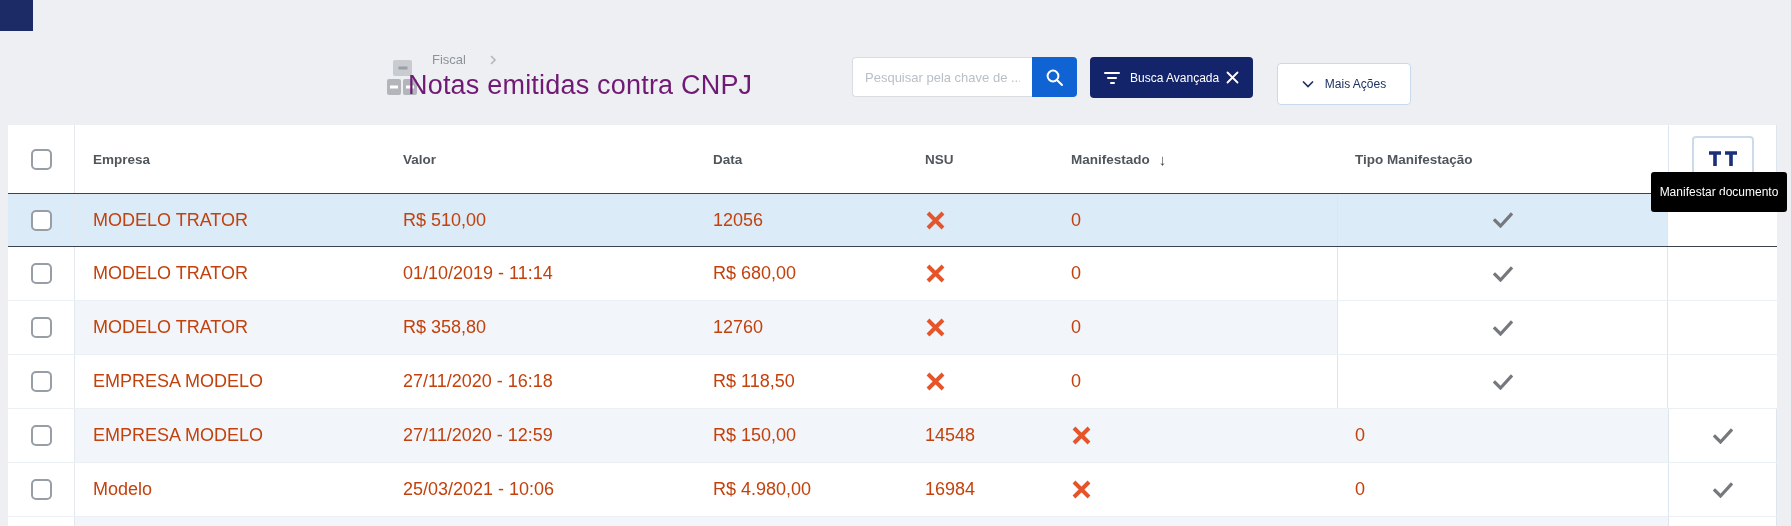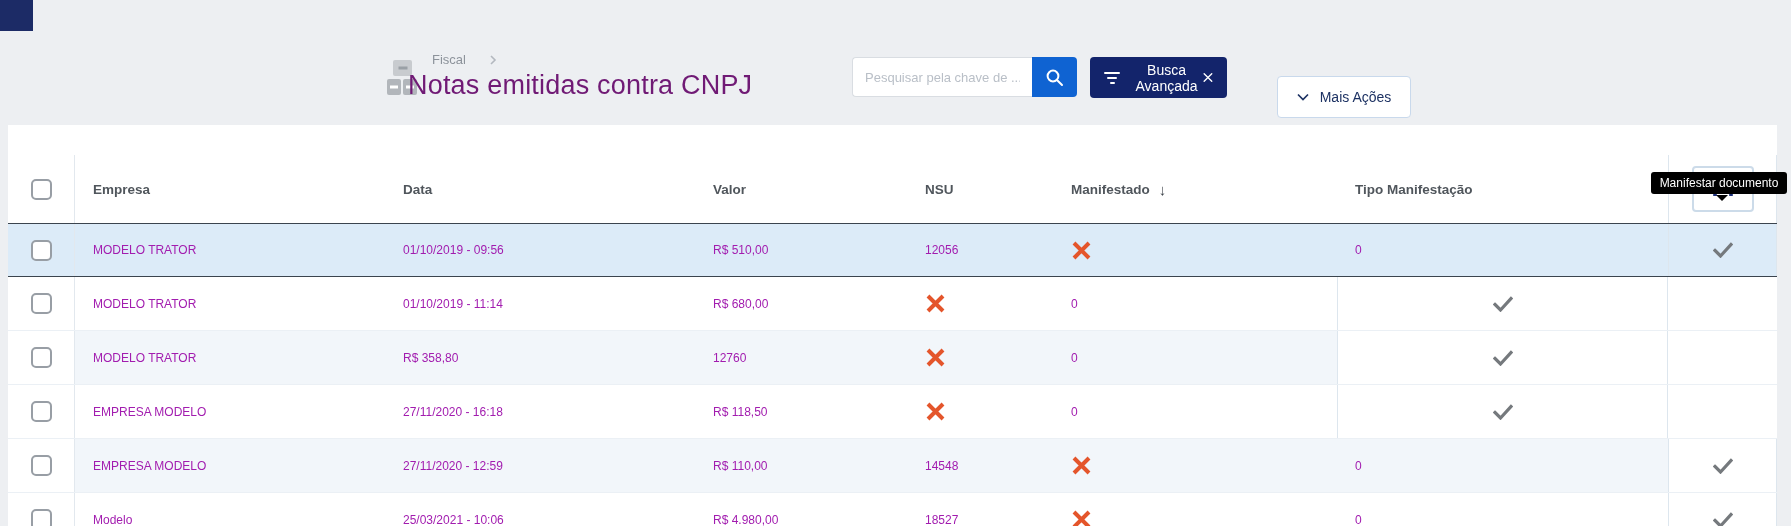--- a/index.html
+++ b/index.html
@@ -24,56 +24,56 @@
   .breadcrumb{position:absolute;left:432px;top:52px;display:flex;align-items:center;gap:23px;font-size:13px;color:#8d939b;}
   .page-title{position:absolute;left:408px;top:70px;font-size:27px;font-weight:400;color:#701a75;letter-spacing:.2px;}
 
   
   .search-input{position:absolute;left:852px;top:57px;width:180px;height:40px;box-sizing:border-box;
     border:1px solid #d9dde2;border-right:none;border-radius:4px 0 0 4px;background:#fff;
     padding:0 12px;font-size:13px;color:#444;font-family:"Liberation Sans",sans-serif;outline:none;}
   .search-input::placeholder{color:#b9bfc7;}
   .search-btn{position:absolute;left:1032px;top:57px;width:45px;height:40px;background:#0f63d2;border:none;
     border-radius:0 4px 4px 0;display:flex;align-items:center;justify-content:center;cursor:pointer;}
-  .adv-btn{position:absolute;left:1090px;top:57px;width:137px;height:41px;box-sizing:border-box;background:#13246b;
+  .adv-btn{position:absolute;left:1090px;top:57px;width:163px;height:41px;box-sizing:border-box;background:#13246b;
     border:none;border-radius:4px;display:flex;align-items:center;justify-content:space-between;
-    padding:8px 14px;color:#ffffff;font-size:14px;cursor:pointer;font-family:"Liberation Sans",sans-serif;}
+    padding:8px 14px;color:#ffffff;font-size:12px;cursor:pointer;font-family:"Liberation Sans",sans-serif;}
   .adv-left{display:flex;align-items:center;gap:10px;}
   .filter-icon{display:flex;flex-direction:column;align-items:center;gap:3px;}
   .filter-icon i{display:block;height:2px;background:#fff;border-radius:1px;}
   .filter-icon i:nth-child(1){width:16px;}
   .filter-icon i:nth-child(2){width:10px;}
   .filter-icon i:nth-child(3){width:5px;}
-  .more-btn{position:absolute;left:1277px;top:76px;width:134px;height:42px;box-sizing:border-box;background:#fff;
+  .more-btn{position:absolute;left:1277px;top:63px;width:134px;height:42px;box-sizing:border-box;background:#fff;
     border:1px solid #c9d9ec;border-radius:4px;display:flex;align-items:center;justify-content:center;gap:11px;
-    color:#1d3263;font-size:14px;cursor:pointer;font-family:"Liberation Sans",sans-serif;}
+    color:#1d3263;font-size:12px;cursor:pointer;font-family:"Liberation Sans",sans-serif;}
 
   
   .table{position:absolute;left:8px;top:125px;width:1769px;height:401px;background:#ffffff;}
   .trow{display:grid;grid-template-columns:67px 310px 310px 212px 146px 284px 331px 109px;height:54px;box-sizing:border-box;}
-  .thead{height:68px;margin-top:30px;}
+  .thead{height:68px;}
   .cell{display:flex;align-items:center;overflow:hidden;}
-  .main{padding-left:18px;font-size:12px;color:#a21caf;}
+  .main{padding-left:18px;font-size:18px;color:#c2410c;}
   .thead .main{font-size:13.5px;font-weight:700;color:#50565c;gap:9px;}
   .cb-cell{justify-content:center;border-right:1px solid #e2e8ee;}
   .action-cell{justify-content:center;border-left:1px solid #dde6ee;border-right:1px solid #dde6ee;}
   .body-row{border-bottom:1px solid #ebf0f5;}
   .body-row .action-cell{background:#ffffff;}
   .trow.alt .main{background:#f2f6fa;}
   .trow.selected{border-top:1px solid #3b444e;border-bottom:1px solid #3b444e;}
   .trow.selected .main,.trow.selected .cb-cell,.trow.selected .action-cell{background:#dcebf8;}
   .partial{height:13px;border-bottom:none;}
   .checkbox{width:21px;height:21px;box-sizing:border-box;border:2px solid #989ea5;border-radius:5px;background:#fff;cursor:pointer;}
   .sort-arrow{font-size:15px;color:#40464d;font-weight:400;}
   .col-action-btn{width:62px;height:46px;box-sizing:border-box;background:#fff;border:2px solid #ccdbe9;border-radius:4px;
     display:flex;align-items:center;justify-content:center;cursor:pointer;}
   .x-wrap,.check-wrap{display:flex;align-items:center;cursor:pointer;}
 
   
-  .tooltip{position:absolute;left:1651px;top:172px;width:136px;height:22px;background:#000;color:#fff;font-size:12px;
+  .tooltip{position:absolute;left:1651px;top:172px;width:136px;height:40px;background:#000;color:#fff;font-size:12px;
     display:flex;align-items:center;justify-content:center;border-radius:3px;z-index:10;}
   .tooltip::after{content:"";position:absolute;left:65px;top:23px;border:6px solid transparent;border-top:6px solid #000;border-bottom:none;}
 </style>
 </head>
 <body>
 
 <div class="corner-block"></div>
 
 <div class="hdr-icon">
   <div class="bx t"></div>
@@ -118,24 +118,24 @@
 <div class="table">
 
   <div class="trow thead">
     <div class="cell cb-cell">
         <div class="checkbox"></div>
       </div>
     <div class="cell main">
         <span>Empresa</span>
       </div>
     <div class="cell main">
+        <span>Valor</span>
+      </div>
+    <div class="cell main">
         <span>Data</span>
-      </div>
-    <div class="cell main">
-        <span>Valor</span>
       </div>
     <div class="cell main">
         <span>NSU</span>
       </div>
     <div class="cell main">
       <span>Manifestado</span>
       <span class="sort-arrow">↓</span>
     </div>
     <div class="cell main">
         <span>Tipo Manifestação</span>
@@ -147,21 +147,20 @@
         </svg>
       </button>
     </div>
   </div>
 
   <div class="trow body-row selected">
     <div class="cell cb-cell">
         <div class="checkbox"></div>
       </div>
     <div class="cell main">MODELO TRATOR</div>
-    <div class="cell main">01/10/2019 - 09:56</div>
     <div class="cell main">R$ 510,00</div>
     <div class="cell main">12056</div>
     <div class="cell main">
         <span class="x-wrap">
           <svg width="21" height="21" viewBox="0 0 21 21">
             <path d="M3 3 L18 18 M18 3 L3 18" stroke="#e4552b" stroke-width="4"></path>
           </svg>
         </span>
       </div>
     <div class="cell main">0</div>
@@ -245,21 +244,21 @@
         </span>
       </div>
   </div>
 
   <div class="trow body-row alt">
     <div class="cell cb-cell">
         <div class="checkbox"></div>
       </div>
     <div class="cell main">EMPRESA MODELO</div>
     <div class="cell main">27/11/2020 - 12:59</div>
-    <div class="cell main">R$ 110,00</div>
+    <div class="cell main">R$ 150,00</div>
     <div class="cell main">14548</div>
     <div class="cell main">
         <span class="x-wrap">
           <svg width="21" height="21" viewBox="0 0 21 21">
             <path d="M3 3 L18 18 M18 3 L3 18" stroke="#e4552b" stroke-width="4"></path>
           </svg>
         </span>
       </div>
     <div class="cell main">0</div>
     <div class="cell action-cell">
@@ -271,21 +270,21 @@
       </div>
   </div>
 
   <div class="trow body-row">
     <div class="cell cb-cell">
         <div class="checkbox"></div>
       </div>
     <div class="cell main">Modelo</div>
     <div class="cell main">25/03/2021 - 10:06</div>
     <div class="cell main">R$ 4.980,00</div>
-    <div class="cell main">18527</div>
+    <div class="cell main">16984</div>
     <div class="cell main">
         <span class="x-wrap">
           <svg width="21" height="21" viewBox="0 0 21 21">
             <path d="M3 3 L18 18 M18 3 L3 18" stroke="#e4552b" stroke-width="4"></path>
           </svg>
         </span>
       </div>
     <div class="cell main">0</div>
     <div class="cell action-cell">
         <span class="check-wrap">

